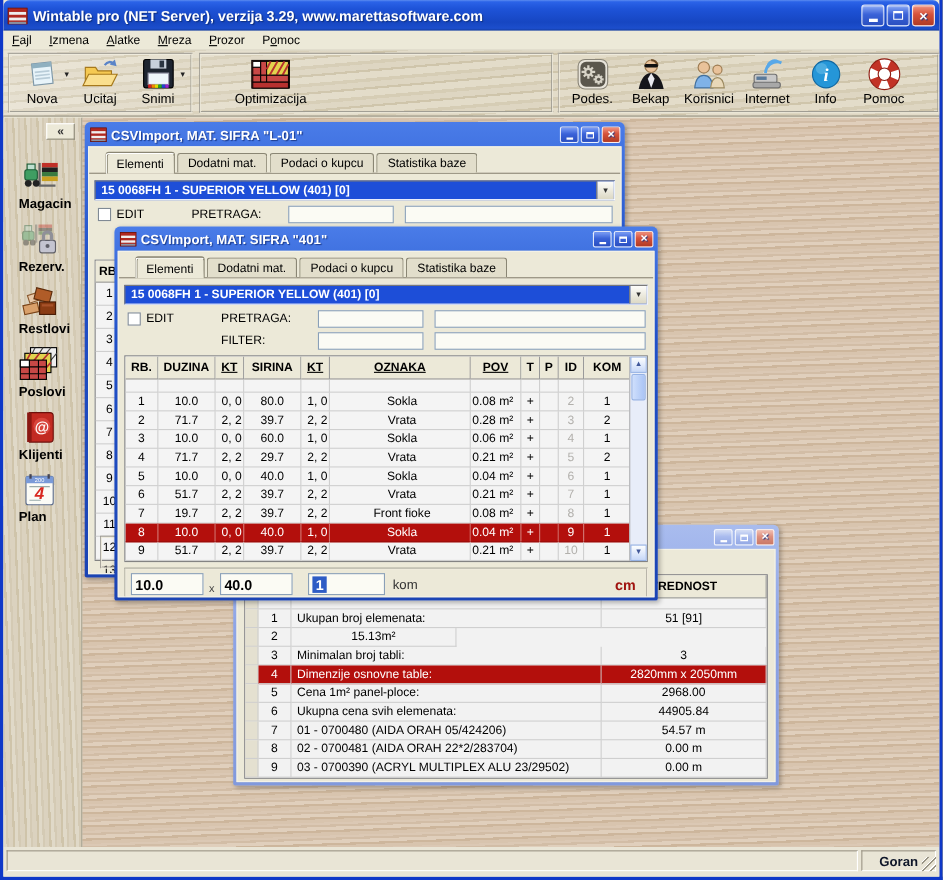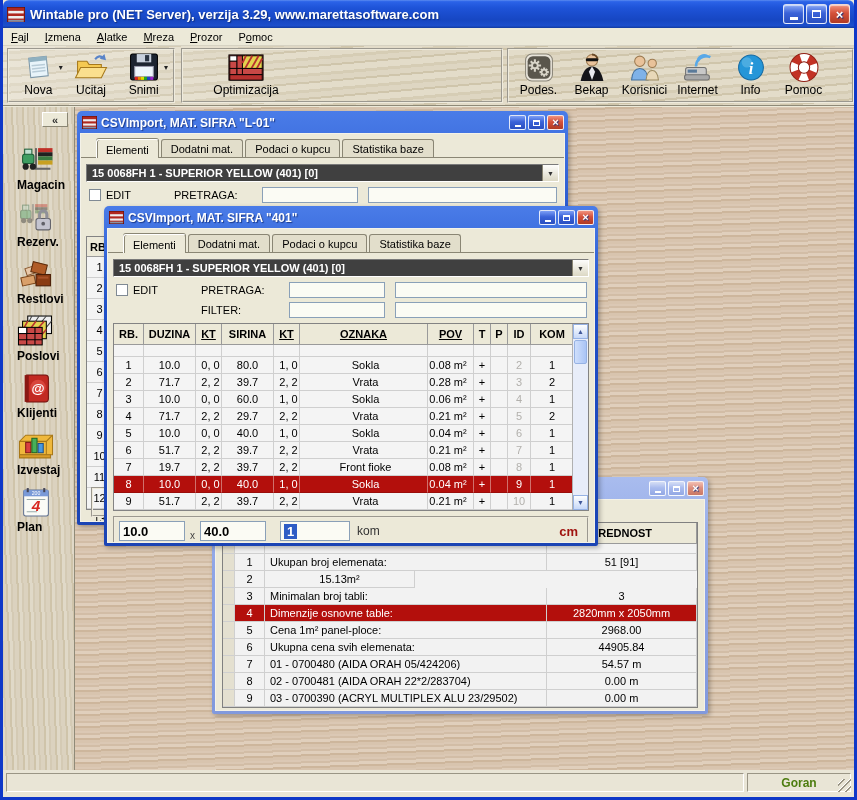--- a/index.html
+++ b/index.html
@@ -73,21 +73,21 @@
   .win-inactive .wbtn{background:linear-gradient(180deg,#d5def5,#a9bbee 45%,#93a8e4);}
   .win-inactive .wbtn.close{background:linear-gradient(180deg,#f2c0b4,#dd8f7e 45%,#c97764);}
   .wbody{position:relative;background:#ece9d8;height:calc(100% - 22px);overflow:hidden;border:1px solid #f4f2e8;}
   
   .tabs{display:flex;align-items:flex-end;height:23px;padding-left:3px;border-bottom:1px solid #8a8674;margin-top:1px;font-size:11px;}
   .tab{padding:3px 9px 2px;border:1px solid #8a8674;border-bottom:none;background:#e2decb;margin-right:2px;
     border-radius:3px 3px 0 0;cursor:pointer;color:#000;}
   .tab.active{background:#ece9d8;font-weight:normal;position:relative;top:1px;padding-top:4px;border-color:#fff #8a8674 #ece9d8 #fff;
     box-shadow:0 -1px 0 #8a8674,1px 0 0 #8a8674 inset;margin-left:12px;}
   
-  .matdrop{height:18px;margin:6px 5px 3px;background:#404040;border:1px solid;border-color:#7a7a7a #fff #fff #7a7a7a;
+  .matdrop{height:18px;margin:6px 5px 3px;background:#1d4ed8;border:1px solid;border-color:#7a7a7a #fff #fff #7a7a7a;
     color:#fff;font-weight:bold;font-size:11px;display:flex;align-items:center;padding-left:5px;cursor:pointer;}
   .dbtn{margin-left:auto;width:16px;height:100%;background:linear-gradient(#fdfdfb,#dcd8c4);
     border-left:1px solid #8a8674;color:#333;font-size:7px;display:flex;align-items:center;justify-content:center;}
   
   .frow{display:grid;grid-template-columns:88px 88px 96px auto;align-items:center;height:20px;margin:0 5px;font-size:11px;color:#000;}
   .cbwrap{display:flex;align-items:center;gap:5px;padding-left:3px;}
   .cb{width:12px;height:12px;background:#fff;border:1px solid #808a94;}
   .rlbl{padding-right:7px;}
   .inp{height:16px;background:#fbfbf4;border:1px solid #8aa0b8;}
   .inp.l{margin-left:10px;margin-right:2px;}
@@ -142,21 +142,21 @@
   .t3 .csel{width:12px;flex:none;background:#e4e0d0;}
   .t3 .cnum{width:30px;flex:none;justify-content:center;}
   .t3 .clabel{flex:1;padding-left:5px;}
   .t3 .cval{width:150px;flex:none;justify-content:center;}
   .t3 .hrow .c{background:#ece9d8;font-weight:bold;border-right:1px solid #9a9a9a;border-bottom:1px solid #9a9a9a;justify-content:center;}
   .t3 .row.sel .cnum,.t3 .row.sel .clabel,.t3 .row.sel .cval{background:#b30f0c;color:#fff;}
   
   .statusbar{position:absolute;left:0;bottom:0;right:0;height:27px;background:#e9e5d6;display:flex;align-items:center;padding:3px 3px 5px;gap:3px;}
   .spanel{height:19px;border:1px solid;border-color:#9a9585 #fff #fff #9a9585;}
   .spanel.main{flex:1;}
-  .spanel.user{width:104px;display:flex;align-items:center;justify-content:center;font-weight:bold;font-size:12px;color:#4d7c0f;}
+  .spanel.user{width:68px;display:flex;align-items:center;justify-content:center;font-weight:bold;font-size:12px;color:#0f172a;}
   .grip{position:absolute;right:3px;bottom:5px;width:13px;height:13px;
     background:repeating-linear-gradient(135deg,transparent 0 3px,#fff 3px 4px,#9a9585 4px 5px);}
 </style>
 </head>
 <body>
 
 <div id="app">
 
   <div class="titlebar">
     <span class="ico"><svg viewBox="0 0 14 12">
@@ -409,33 +409,20 @@
               <path d="M8 3 h18 a3 3 0 0 1 3 3 v20 a3 3 0 0 1 -3 3 h-18 z" fill="#c22a22" stroke="#6e100c"></path>
               <path d="M8 3 v26" stroke="#8a1812" stroke-width="4"></path>
               <circle cx="19" cy="15" r="7.5" fill="#d8453c"></circle>
               <text x="19" y="20" font-size="13" font-weight="bold" fill="#fff" text-anchor="middle">@</text>
             </svg>
           </span>
           <span class="slabel">Klijenti</span>
         </div>
         <div class="side-item">
           <span class="sicon">
-            <svg viewBox="0 0 36 32">
-              <path d="M2 25 V12 l6-6 h26 v19 z" fill="#efb83c" stroke="#a87818"></path>
-              <path d="M2 12 h26 l6-6 M28 12 v13" fill="none" stroke="#a87818"></path>
-              <rect x="8" y="13" width="5" height="10" fill="#d84040" stroke="#801818"></rect>
-              <rect x="14" y="9" width="5" height="14" fill="#48b058" stroke="#1c6428"></rect>
-              <rect x="20" y="14" width="5" height="9" fill="#4898e0" stroke="#1c5088"></rect>
-              <path d="M2 25 h30 v3 h-30 z" fill="#d89c28" stroke="#a87818"></path>
-            </svg>
-          </span>
-          <span class="slabel">Izvestaj</span>
-        </div>
-        <div class="side-item">
-          <span class="sicon">
             <svg viewBox="0 0 34 32">
               <rect x="5" y="4" width="24" height="25" rx="2" fill="#fbfbf6" stroke="#607090"></rect>
               <rect x="5" y="4" width="24" height="6" fill="#7a9ad8"></rect>
               <text x="17" y="9" font-size="5" fill="#fff" text-anchor="middle">200</text>
               <rect x="8" y="2" width="2" height="4" fill="#445"></rect>
               <rect x="24" y="2" width="2" height="4" fill="#445"></rect>
               <path d="M8 13 h18 M8 25 h10" stroke="#9aa"></path>
               <text x="17" y="24" font-size="15" font-weight="bold" font-style="italic" fill="#d82820" text-anchor="middle">4</text>
             </svg>
           </span>

